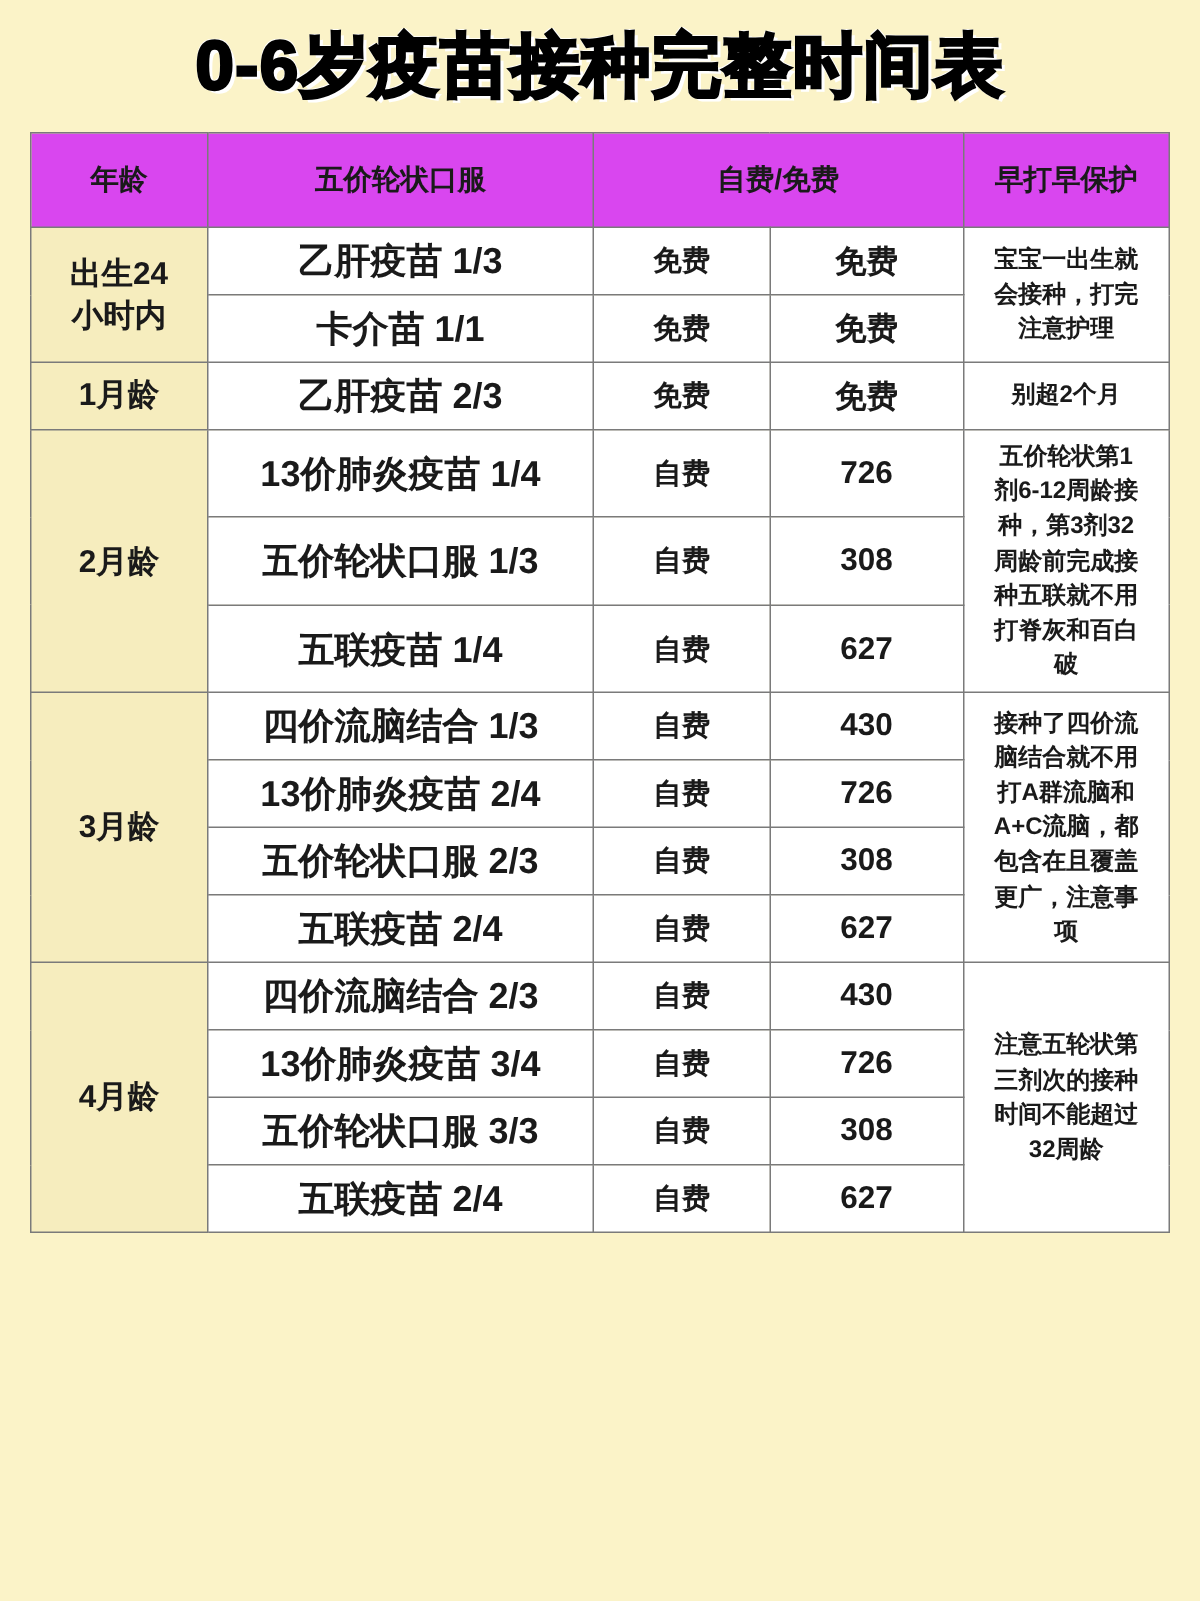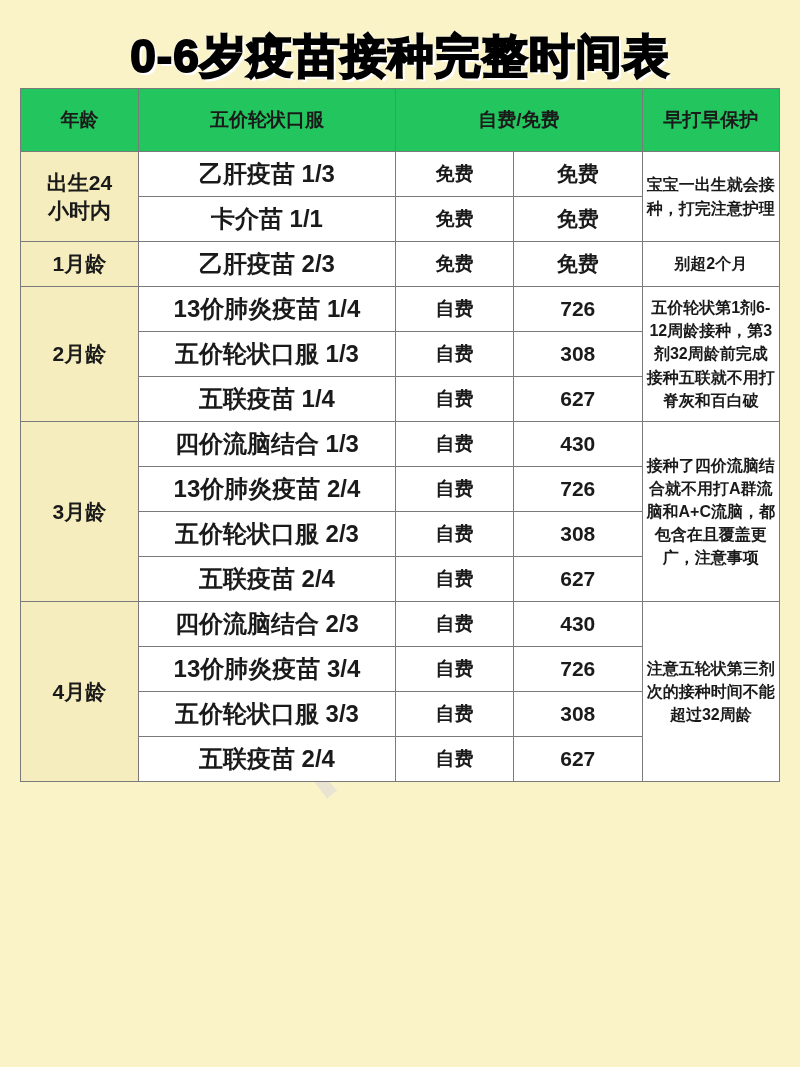--- a/index.html
+++ b/index.html
@@ -13,21 +13,21 @@
     font-family: "Liberation Sans", sans-serif;
     overflow: hidden;
     position: relative;
   }
 
   
   .title-wrap {
     position: relative;
     height: 88px;
     display: flex;
-    align-items: flex-end;
+    align-items: center;
     justify-content: center;
   }
   .title {
     font-size: 46px;
     font-weight: bold;
     letter-spacing: 1px;
     color: #000;
     -webkit-text-stroke: 2px #000;
     text-shadow:
        3px 3px 0 #ffffff,
@@ -74,21 +74,21 @@
     background: rgba(255,255,255,0);
   }
   table.sched th, table.sched td {
     border: 1px solid #7a7a7a;
     text-align: center;
     vertical-align: middle;
     font-weight: bold;
     color: #1a1a1a;
   }
   thead th {
-    background: #22c55e;
+    background: #d946ef;
     font-size: 19px;
     height: 54px;
     padding: 4px 2px;
   }
   tbody td {
     background: #ffffff;
     padding: 6px 18px;
   }
   td.age {
     background: #f6edbe;
@@ -109,21 +109,21 @@
     width: 118px;
     color: #b5341f;
   }
   td.price.free {
     color: #1a1a1a;
   }
   td.note {
     font-size: 16px;
     line-height: 1.45;
     width: 126px;
-    padding: 6px 4px;
+    padding: 6px 20px;
   }
   .col-age   { width: 108px; }
   .col-vac   { width: 236px; }
   .col-pay   { width: 108px; }
   .col-price { width: 118px; }
   .col-note  { width: 126px; }
 </style>
 </head>
 <body>
 

